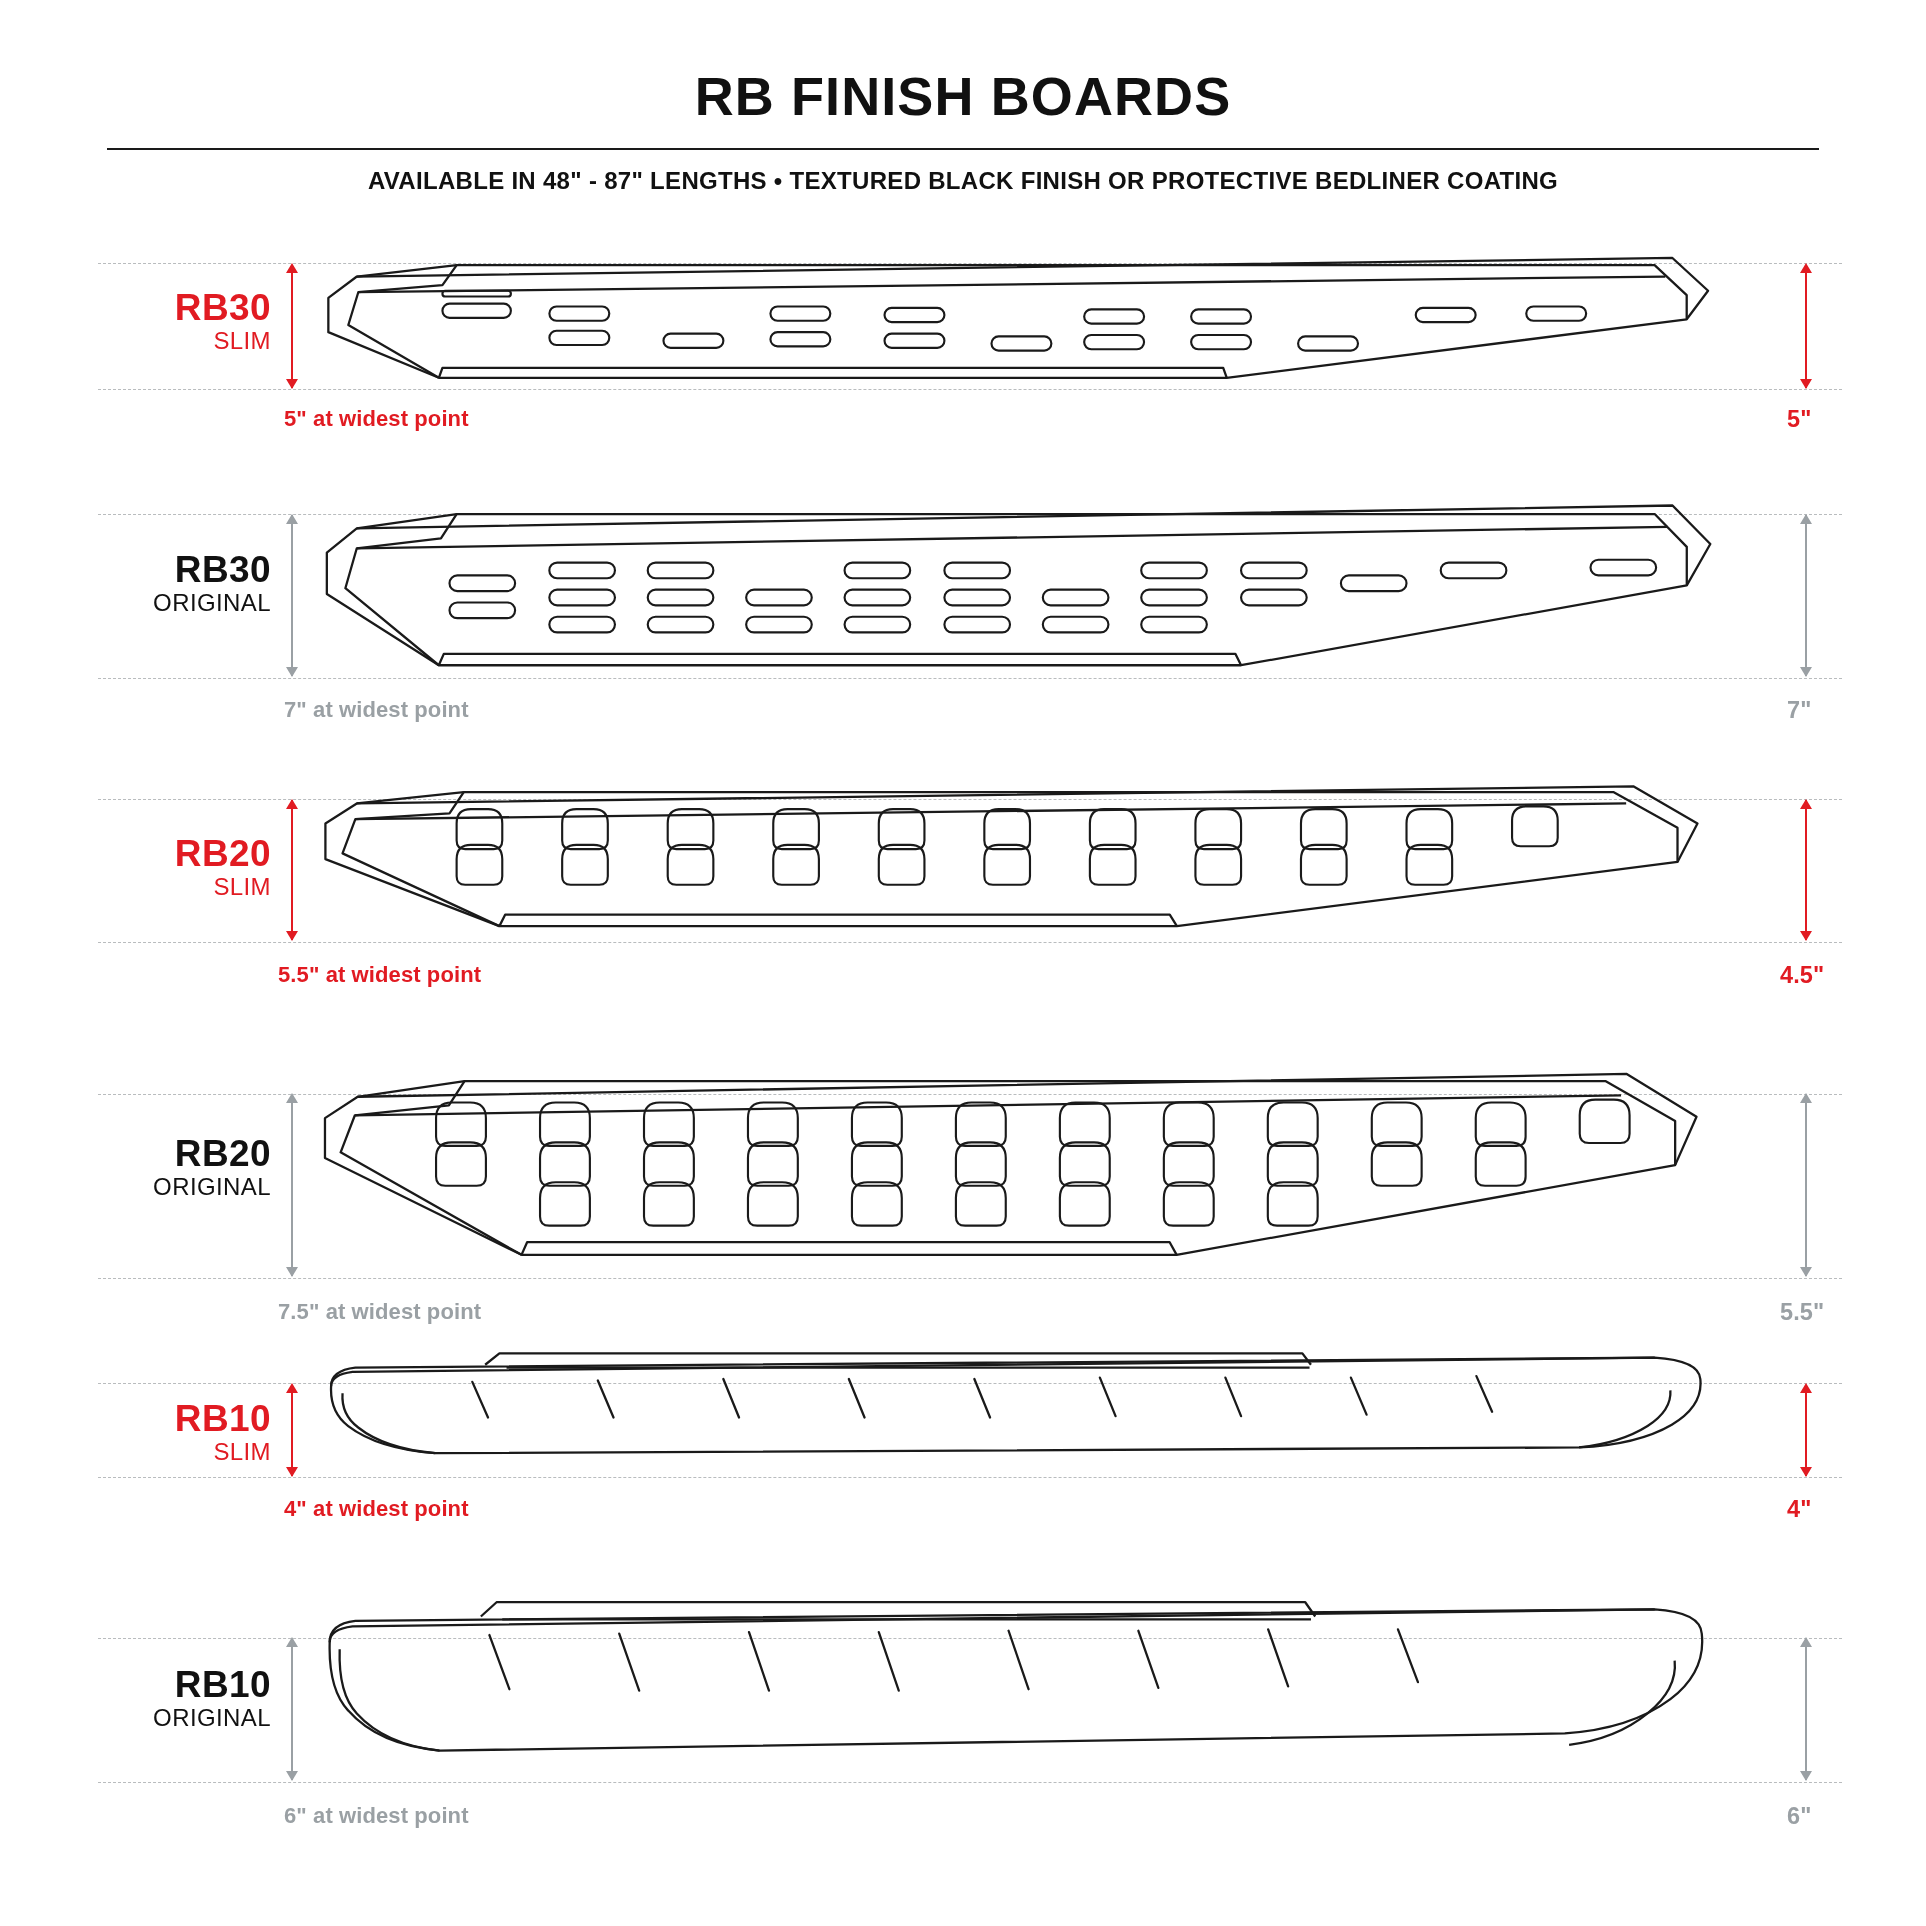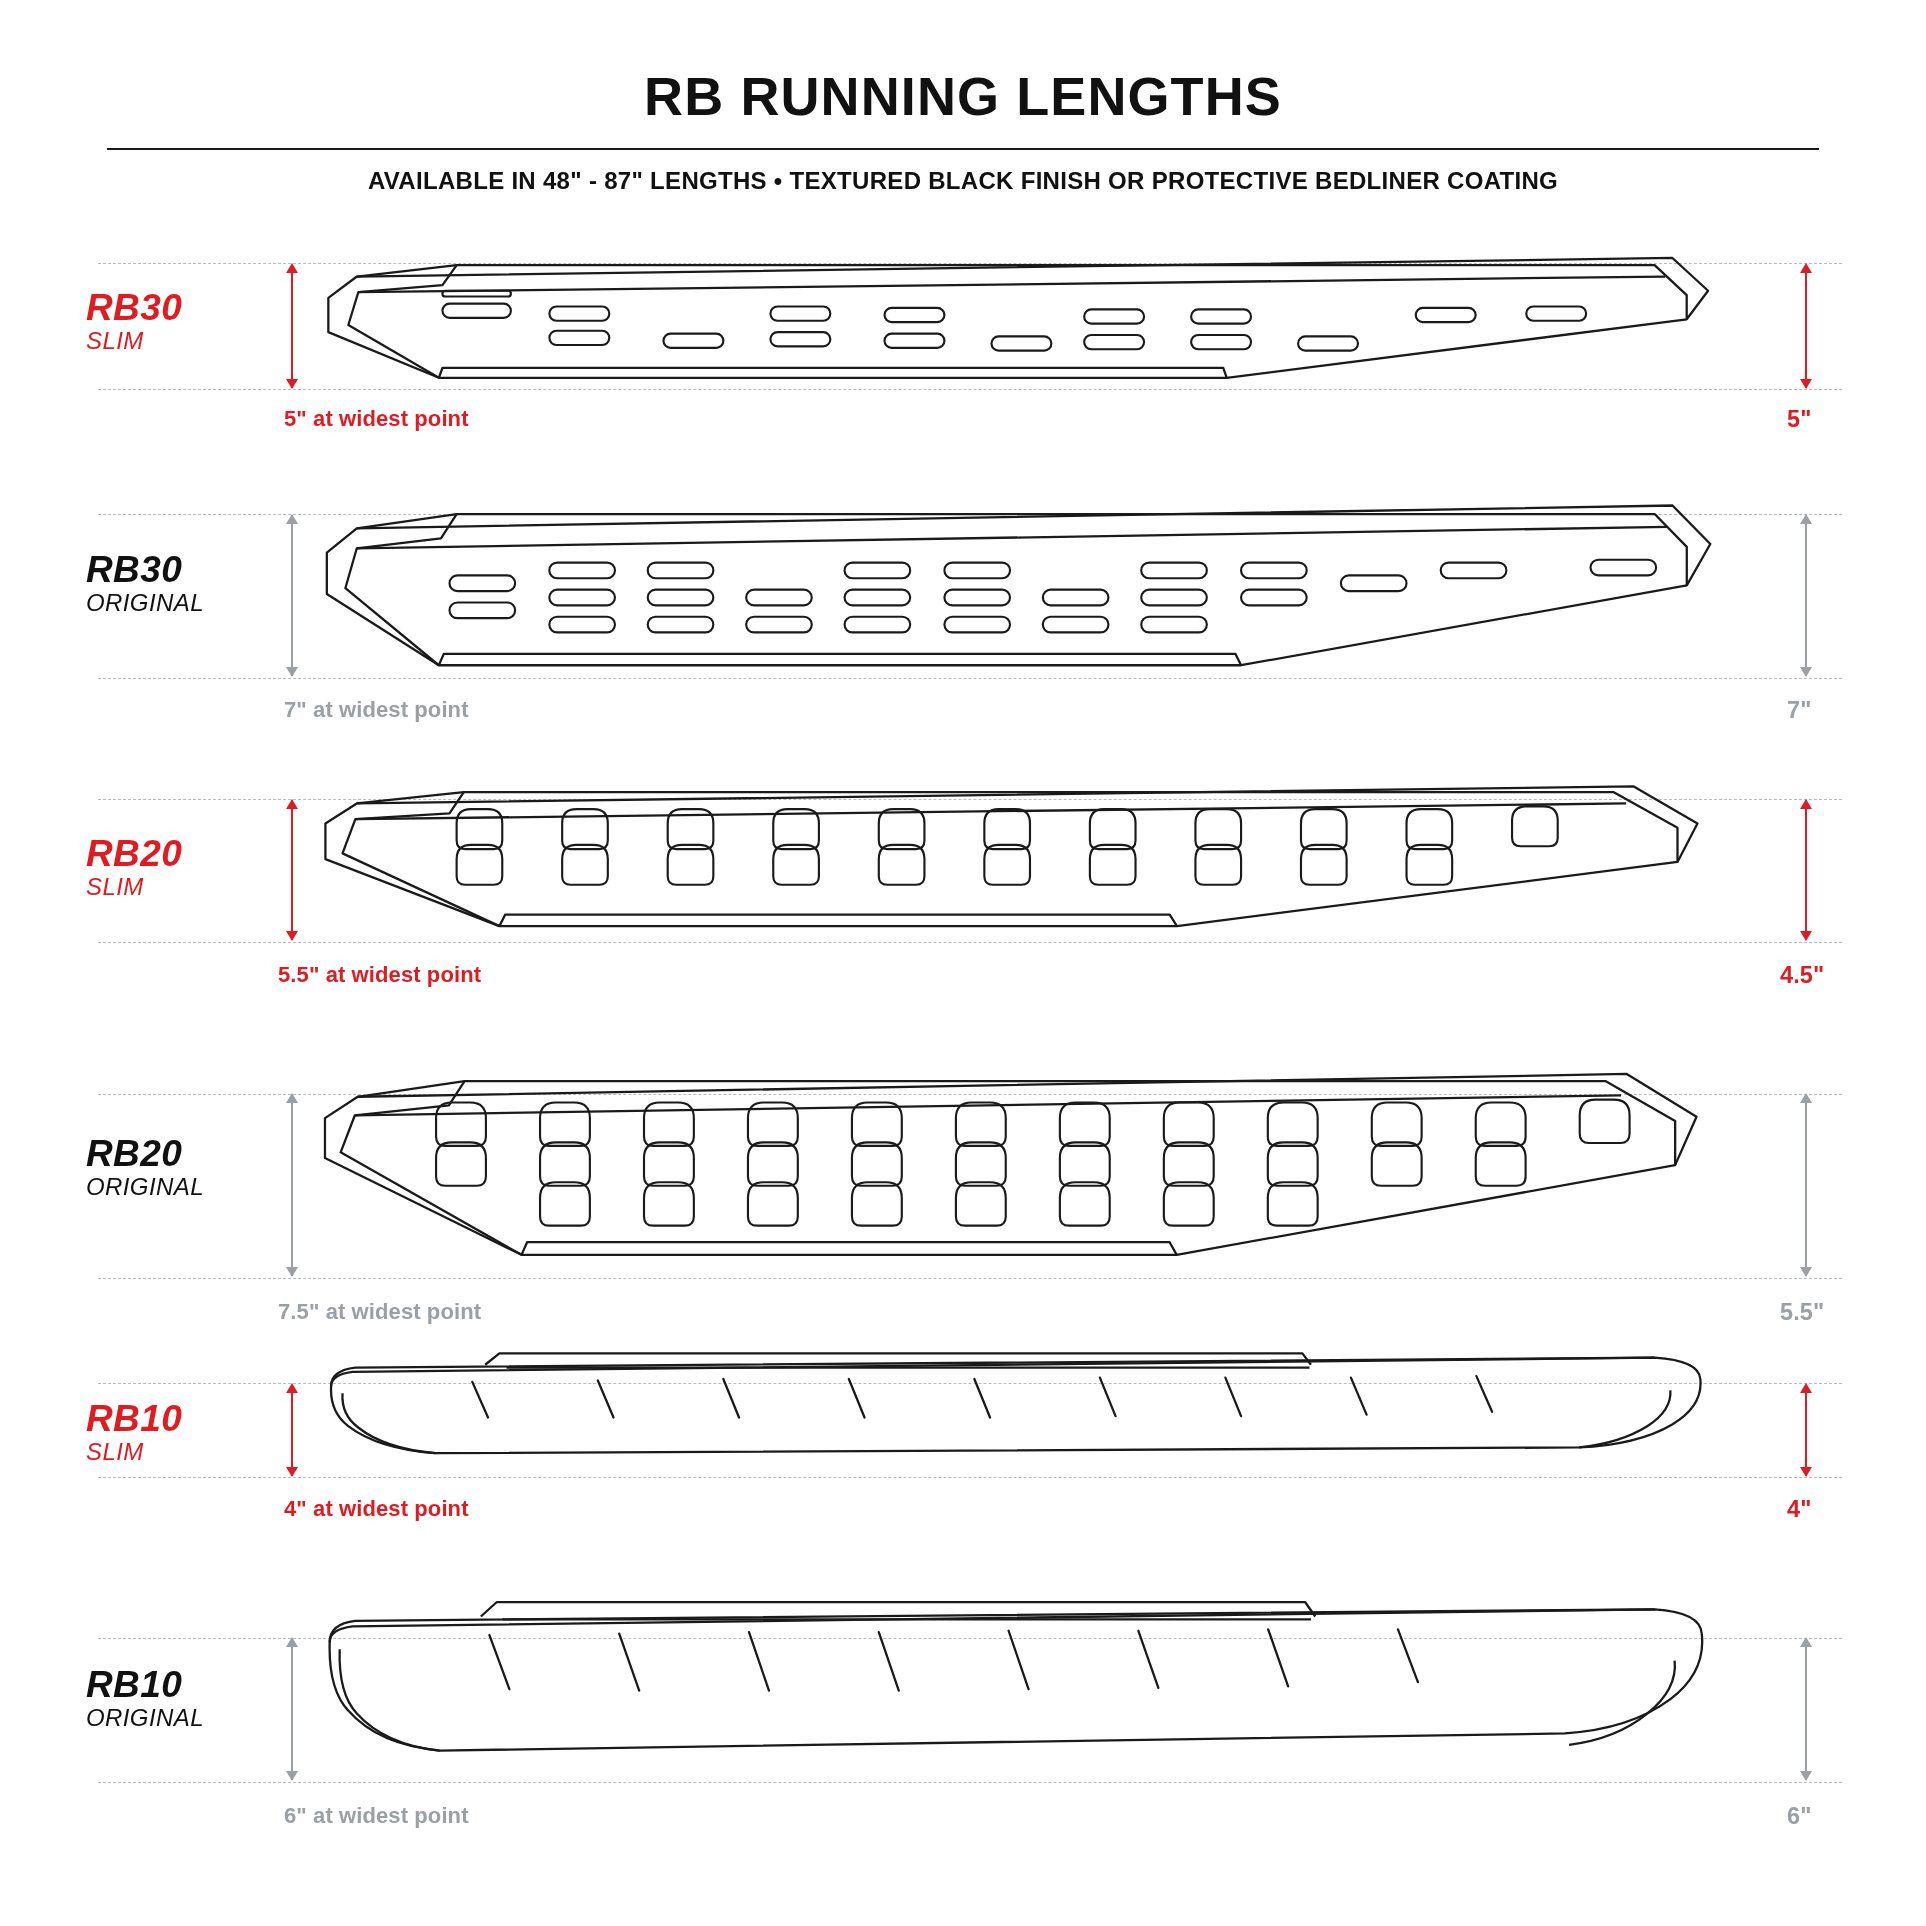--- a/index.html
+++ b/index.html
@@ -61,22 +61,21 @@
   }
   .row.tall {
     height: 285px;
   }
 
   
   .label-block {
     position: absolute;
     left: 86px;
     width: 185px;
-    text-align: left;
-    font-style: italic;
+    text-align: right;
   }
   .label-model {
     font-size: 37px;
     font-weight: bold;
     line-height: 1.0;
     letter-spacing: 0.4px;
   }
   .label-variant {
     font-size: 24px;
     font-weight: normal;
@@ -148,21 +147,21 @@
     left: 314px;
     top: 0;
   }
 </style>
 </head>
 <body>
 
 <div class="page">
 
   <div class="header">
-    <h1 class="title">RB RUNNING LENGTHS</h1>
+    <h1 class="title">RB FINISH BOARDS</h1>
     <hr class="title-rule">
     <div class="subtitle">AVAILABLE IN 48" - 87" LENGTHS   •   TEXTURED BLACK FINISH OR PROTECTIVE BEDLINER COATING</div>
   </div>
 
   <div class="rows">
 
     <div class="row">
       <div class="label-block" style="top: 41px;">
         <div class="label-model red">RB30</div>
         <div class="label-variant red">SLIM</div>

